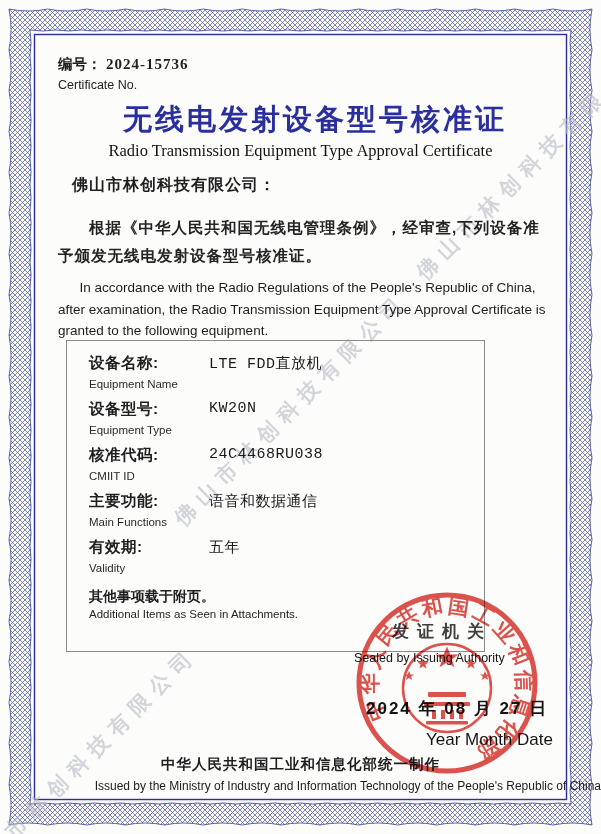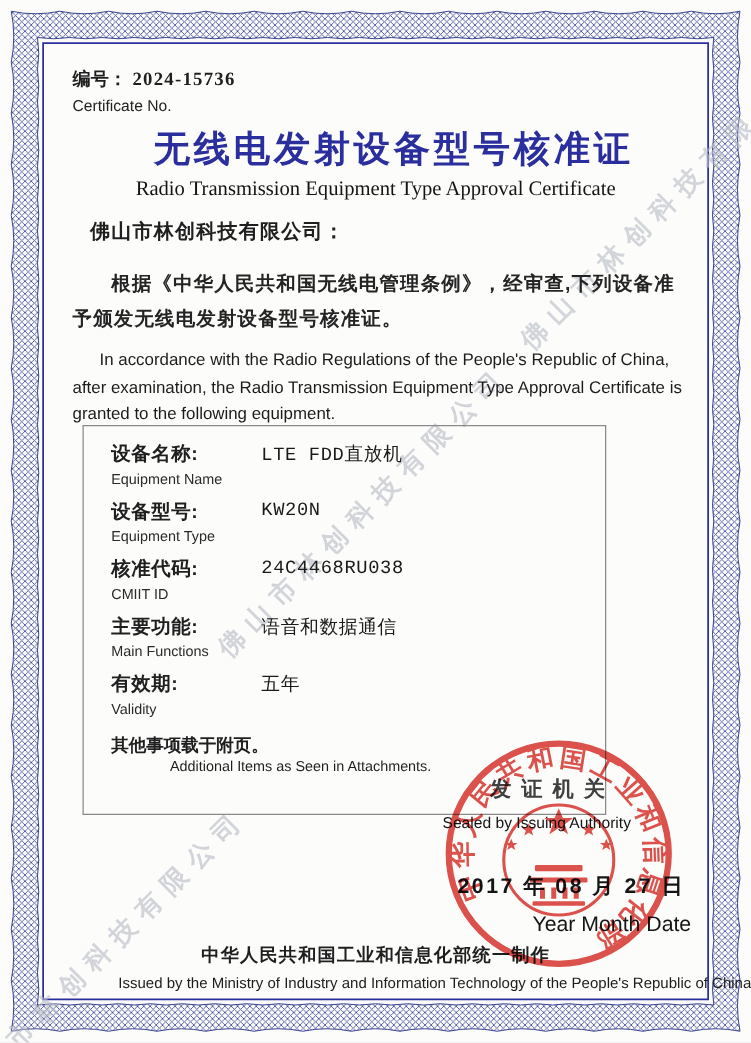--- a/index.html
+++ b/index.html
@@ -44,21 +44,21 @@
   }
   .row{display:grid;grid-template-columns:112px 1fr;column-gap:8px;margin-bottom:9px;}
   .row .lab-zh{font-size:15.5px;font-weight:bold;letter-spacing:.5px;}
   .row .lab-en{font-size:11.5px;color:#2a2a2a;margin-top:4px;}
   .row .val{
     font-family:Liberation Mono, monospace;
     font-size:15px;padding-top:1px;letter-spacing:.5px;color:#1a1a1a;
   }
   .additional{margin-top:14px;}
   .additional .zh{font-size:14px;font-weight:bold;}
-  .additional .en{font-size:11.5px;margin-top:2px;margin-left:47px;}
+  .additional .en{font-size:11.5px;margin-top:2px;}
   .auth-zh{position:absolute;left:392px;top:620px;font-size:17px;font-weight:bold;letter-spacing:8px;color:#404040;white-space:nowrap;}
   .auth-en{position:absolute;left:354px;top:651px;font-size:12.5px;color:#151515;white-space:nowrap;}
   .date-line{position:absolute;left:366px;top:697px;font-size:17px;font-weight:bold;color:#151515;white-space:nowrap;letter-spacing:2px;}
   .date-sub{position:absolute;left:398px;top:730px;font-size:17px;color:#151515;white-space:nowrap;margin-left:28px;}
   #seal-svg{position:absolute;left:352px;top:588px;z-index:4;opacity:.85;mix-blend-mode:multiply;pointer-events:none;}
   .footer-zh{position:absolute;left:0;right:0;top:755px;text-align:center;font-size:14.5px;font-weight:bold;letter-spacing:1px;}
   .footer-en{position:absolute;left:0;right:0;top:779px;text-align:right;font-size:12px;color:#1c1c1c;}
 </style>
 </head>
 <body>
@@ -134,21 +134,21 @@
         <div class="val">五年</div>
       </div>
       <div class="additional">
         <div class="zh">其他事项载于附页。</div>
         <div class="en">Additional Items as Seen in Attachments.</div>
       </div>
     </div>
 
     <div class="auth-zh">发证机关</div>
     <div class="auth-en">Sealed by Issuing Authority</div>
-    <div class="date-line">2017 年 08 月 27 日</div>
+    <div class="date-line">2024 年 08 月 27 日</div>
     <div class="date-sub">Year  Month  Date</div>
 
     <div class="footer-zh">中华人民共和国工业和信息化部统一制作</div>
     <div class="footer-en">Issued by the Ministry of Industry and Information Technology of the People's Republic of China</div>
   </div>
 
   <svg id="seal-svg" width="190" height="190" viewBox="0 0 190 190">
     <defs>
       <path id="ringPath" d="M 95,95 m -70,0 a 70,70 0 1,1 140,0 a 70,70 0 1,1 -140,0"></path>
       <path id="star" d="M0,-10 L2.9,-3.1 10,-3.1 4.2,1.2 6.5,8.1 0,3.9 -6.5,8.1 -4.2,1.2 -10,-3.1 -2.9,-3.1 Z"></path>

